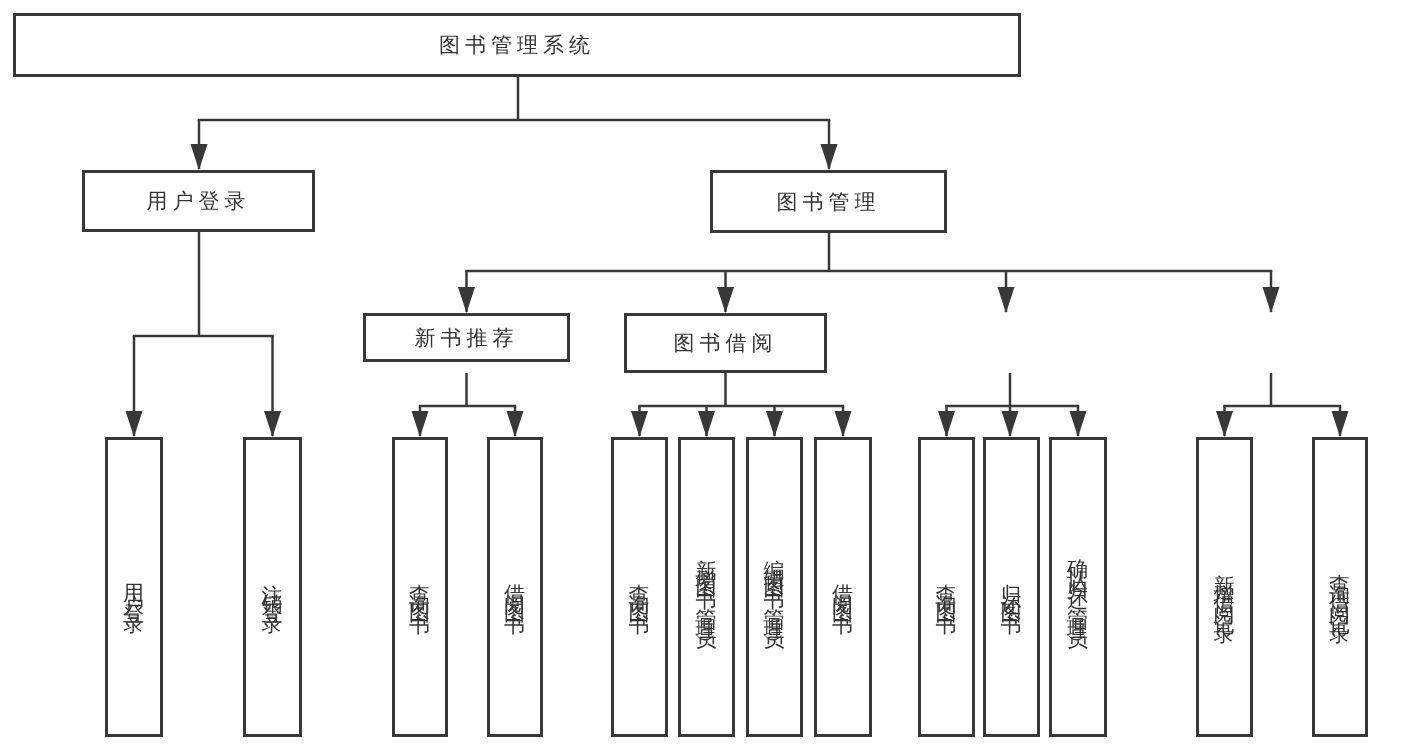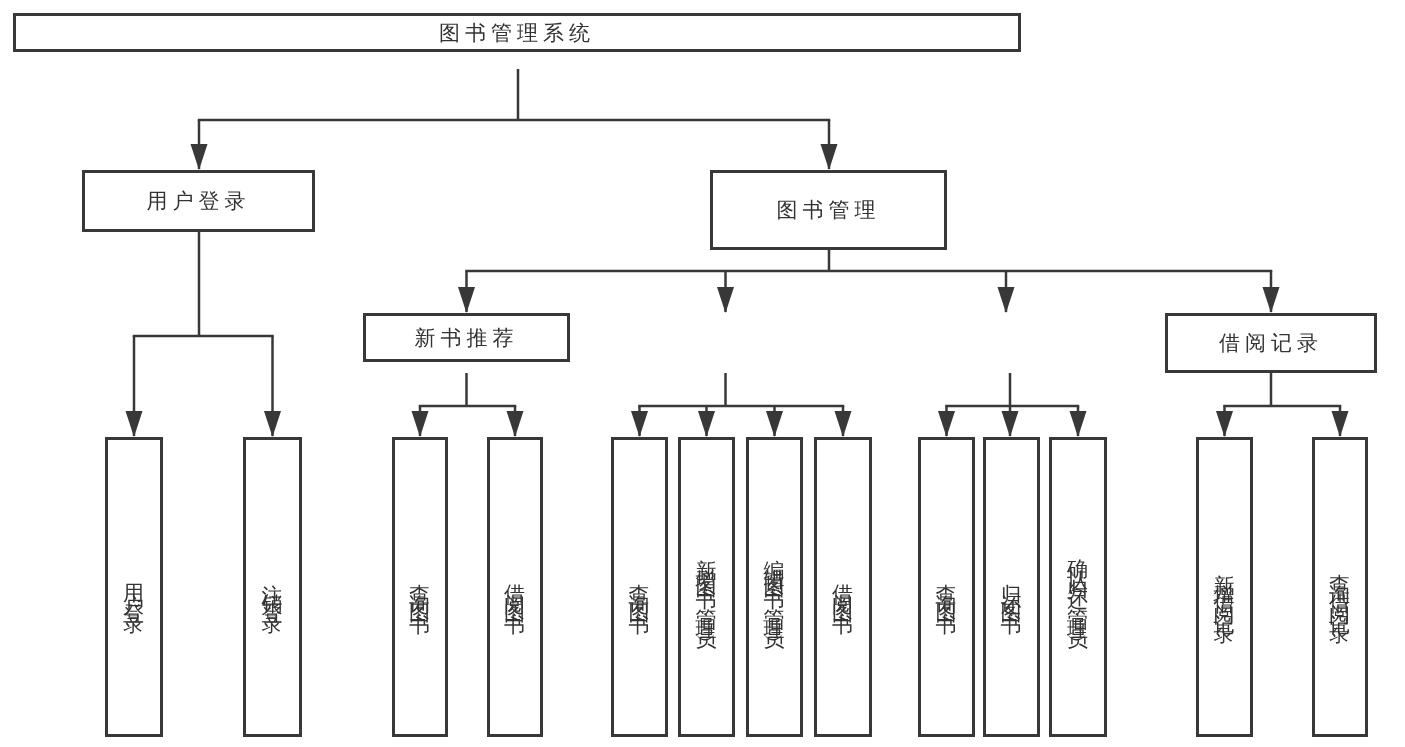--- a/index.html
+++ b/index.html
@@ -102,27 +102,27 @@
       <line x1="946.5" y1="406" x2="946.5" y2="436" marker-end="url(#arw)"></line>
       <line x1="1010" y1="406" x2="1010" y2="436" marker-end="url(#arw)"></line>
       <line x1="1078" y1="406" x2="1078" y2="436" marker-end="url(#arw)"></line>
 
       <path d="M1271 373 V407.25 M1223.25 406 H1341.25"></path>
       <line x1="1224.5" y1="406" x2="1224.5" y2="436" marker-end="url(#arw)"></line>
       <line x1="1340" y1="406" x2="1340" y2="436" marker-end="url(#arw)"></line>
     </g>
   </svg>
 
-  <div class="node" style="left:13px; top:13px; width:1008px; height:39px">图书管理系统</div>
+  <div class="node" style="left:13px; top:13px; width:1008px; height:64px">图书管理系统</div>
 
   <div class="node" style="left:82px; top:170px; width:233px; height:62px">用户登录</div>
-  <div class="node" style="left:710px; top:170px; width:237px; height:80px">图书管理</div>
+  <div class="node" style="left:710px; top:170px; width:237px; height:63px">图书管理</div>
 
   <div class="node" style="left:363px; top:313px; width:207px; height:49px">新书推荐</div>
-  <div class="node" style="left:1165px; top:313px; width:212px; height:60px">借阅记录</div>
+  <div class="node" style="left:624px; top:313px; width:203px; height:60px">图书借阅</div>
 
   <div class="node leaf-box" style="left:105px; width:58px">
     <span class="vtext">用户登录</span>
   </div>
   <div class="node leaf-box" style="left:243px; width:59px">
     <span class="vtext">注销登录</span>
   </div>
 
   <div class="node leaf-box" style="left:392px; width:56px">
     <span class="vtext">查询图书</span>

